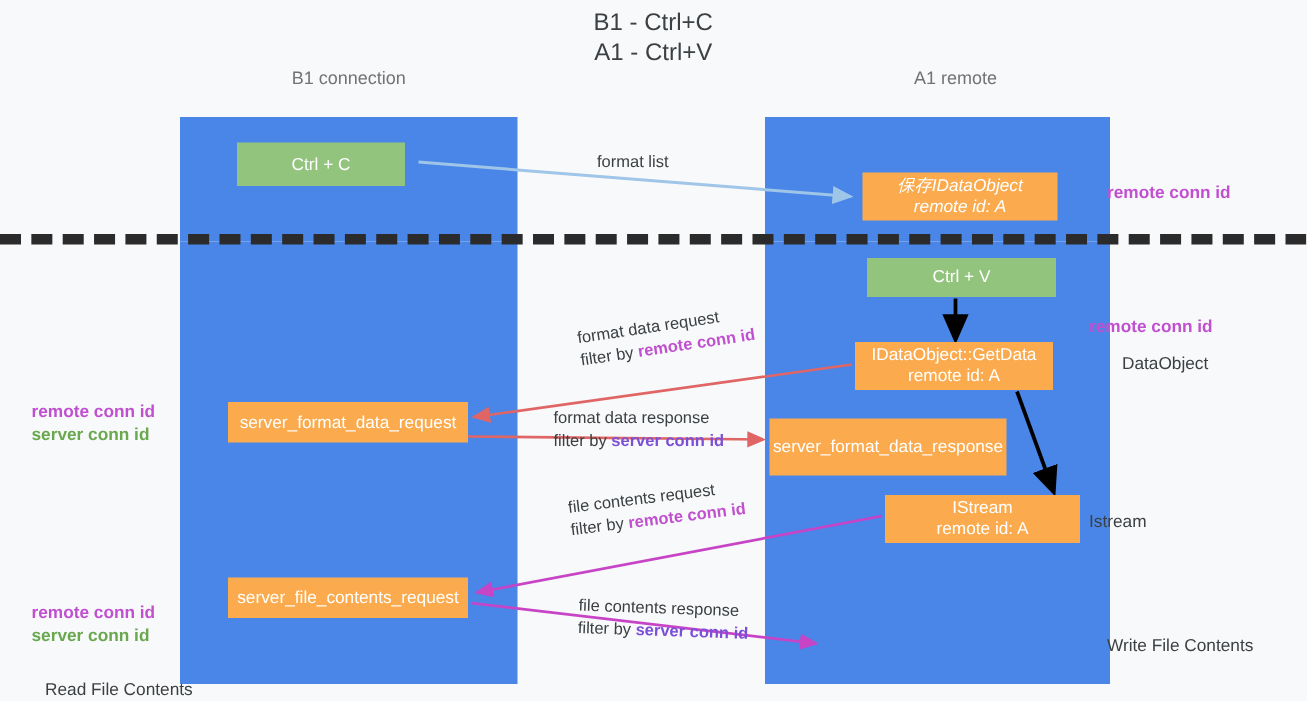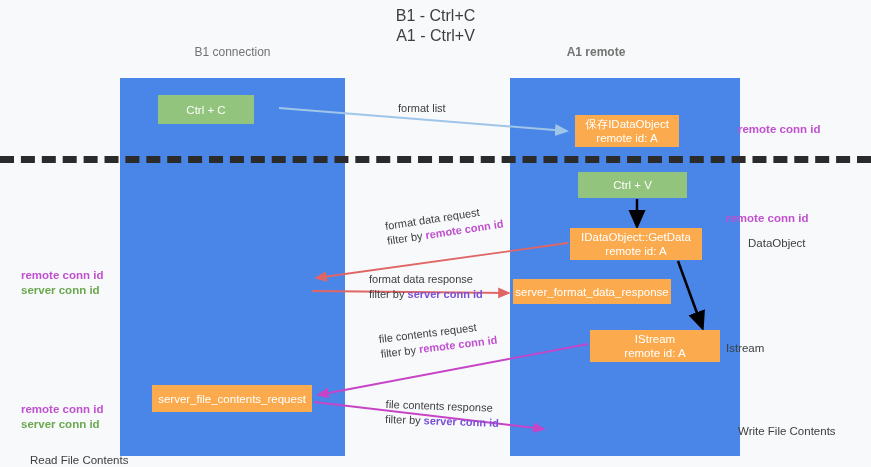--- a/index.html
+++ b/index.html
@@ -33,21 +33,21 @@
   }
 
   
   .col-header {
     text-align: center;
     color: #737373;
     font-size: 12px;
     line-height: 14px;
   }
   #hdr-b1 { left: 120px; top: 45px; width: 225px; }
-  #hdr-a1 { left: 481px; top: 45px; width: 230px; font-weight: bold; }
+  #hdr-a1 { left: 522px; top: 45px; width: 230px; }
 
   
   .lane { background: #4a86e8; }
   #lane-b1-top   { left: 120px; top: 78px;  width: 225px; height: 83px; }
   #lane-b1-bot   { left: 120px; top: 161px; width: 225px; height: 295px; }
   #lane-a1-top   { left: 510px; top: 78px;  width: 230px; height: 83px; }
   #lane-a1-bot   { left: 510px; top: 161px; width: 230px; height: 295px; }
 
   
   #separator {
@@ -66,26 +66,26 @@
     color: #ffffff;
     font-size: 11.5px;
     line-height: 14px;
     text-align: center;
     padding: 2px 4px;
   }
   .node.green  { background: #93c47d; }
   .node.orange { background: #fbab4e; }
   .node .l2 { display: block; }
 
-  #n-ctrlc   { left: 158px; top: 95px;  width: 96px; height: 29px; }
-  #n-save    { left: 575px; top: 115px; width: 104px; height: 32px; }
-  #n-ctrlv   { left: 578px; top: 172px; width: 109px; height: 26px; }
+  #n-ctrlc   { left: 158px; top: 95px;  width: 112px; height: 29px; }
+  #n-save    { left: 575px; top: 115px; width: 130px; height: 32px; font-style: italic; }
+  #n-ctrlv   { left: 578px; top: 172px; width: 126px; height: 26px; }
   #n-getdata { left: 570px; top: 228px; width: 132px; height: 32px; }
   #n-sfdreq  { left: 152px; top: 268px; width: 160px; height: 27px; }
-  #n-sfdresp { left: 513px; top: 279px; width: 158px; height: 25px; }
+  #n-sfdresp { left: 513px; top: 279px; width: 158px; height: 38px; }
   #n-istream { left: 590px; top: 330px; width: 130px; height: 32px; }
   #n-sfcreq  { left: 152px; top: 385px; width: 160px; height: 27px; }
   #n-sfcresp { left: 548px; top: 417px; width: 160px; height: 27px; }
 
   
   .edge-label {
     color: #3c4043;
     font-size: 11px;
     line-height: 15px;
     white-space: nowrap;
@@ -202,20 +202,23 @@
 
   <div class="abs node green" id="n-ctrlv">
     <span>Ctrl + V</span>
   </div>
 
   <div class="abs node orange" id="n-getdata">
     <span>IDataObject::GetData</span>
     <span class="l2">remote id: A</span>
   </div>
 
+  <div class="abs node orange" id="n-sfdreq">
+    <span>server_format_data_request</span>
+  </div>
 
   <div class="abs node orange" id="n-sfdresp">
     <span>server_format_data_response</span>
   </div>
 
   <div class="abs node orange" id="n-istream">
     <span>IStream</span>
     <span class="l2">remote id: A</span>
   </div>
 

